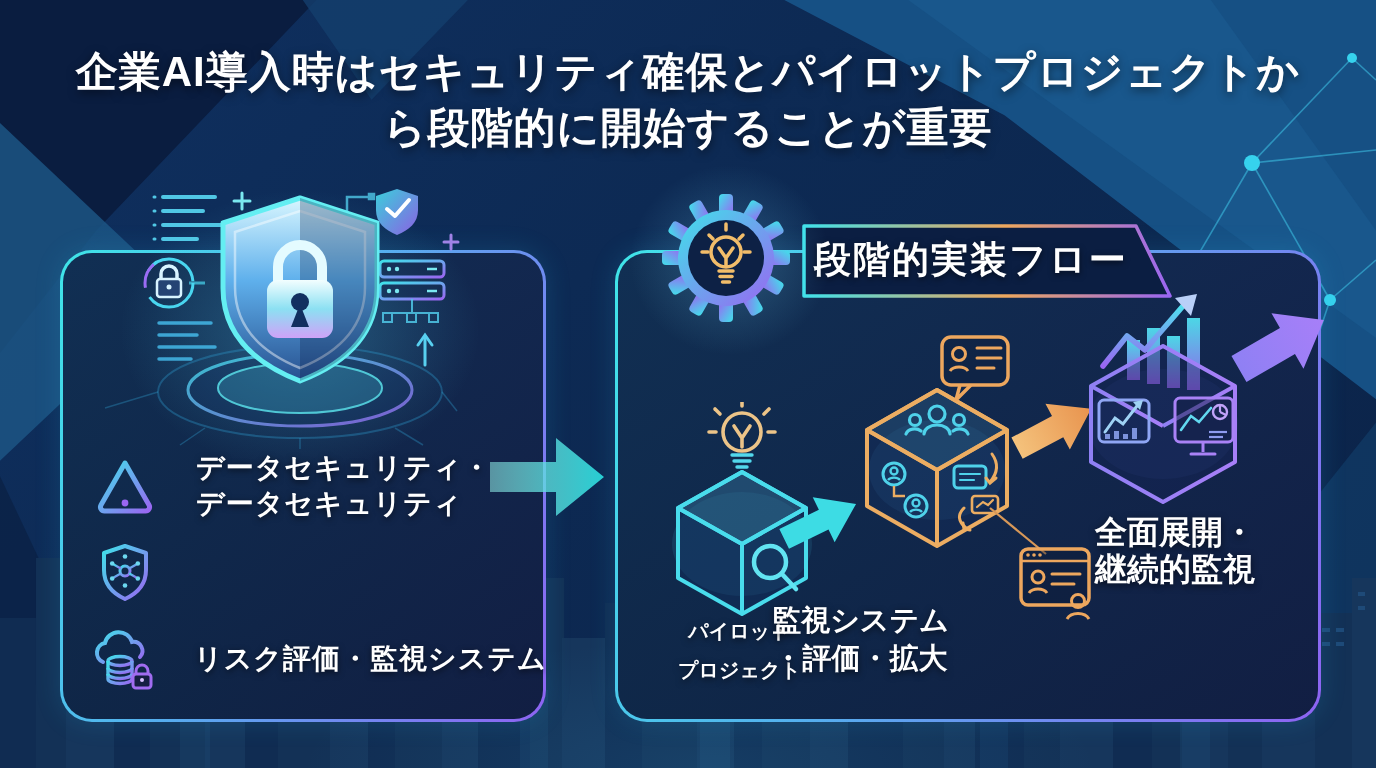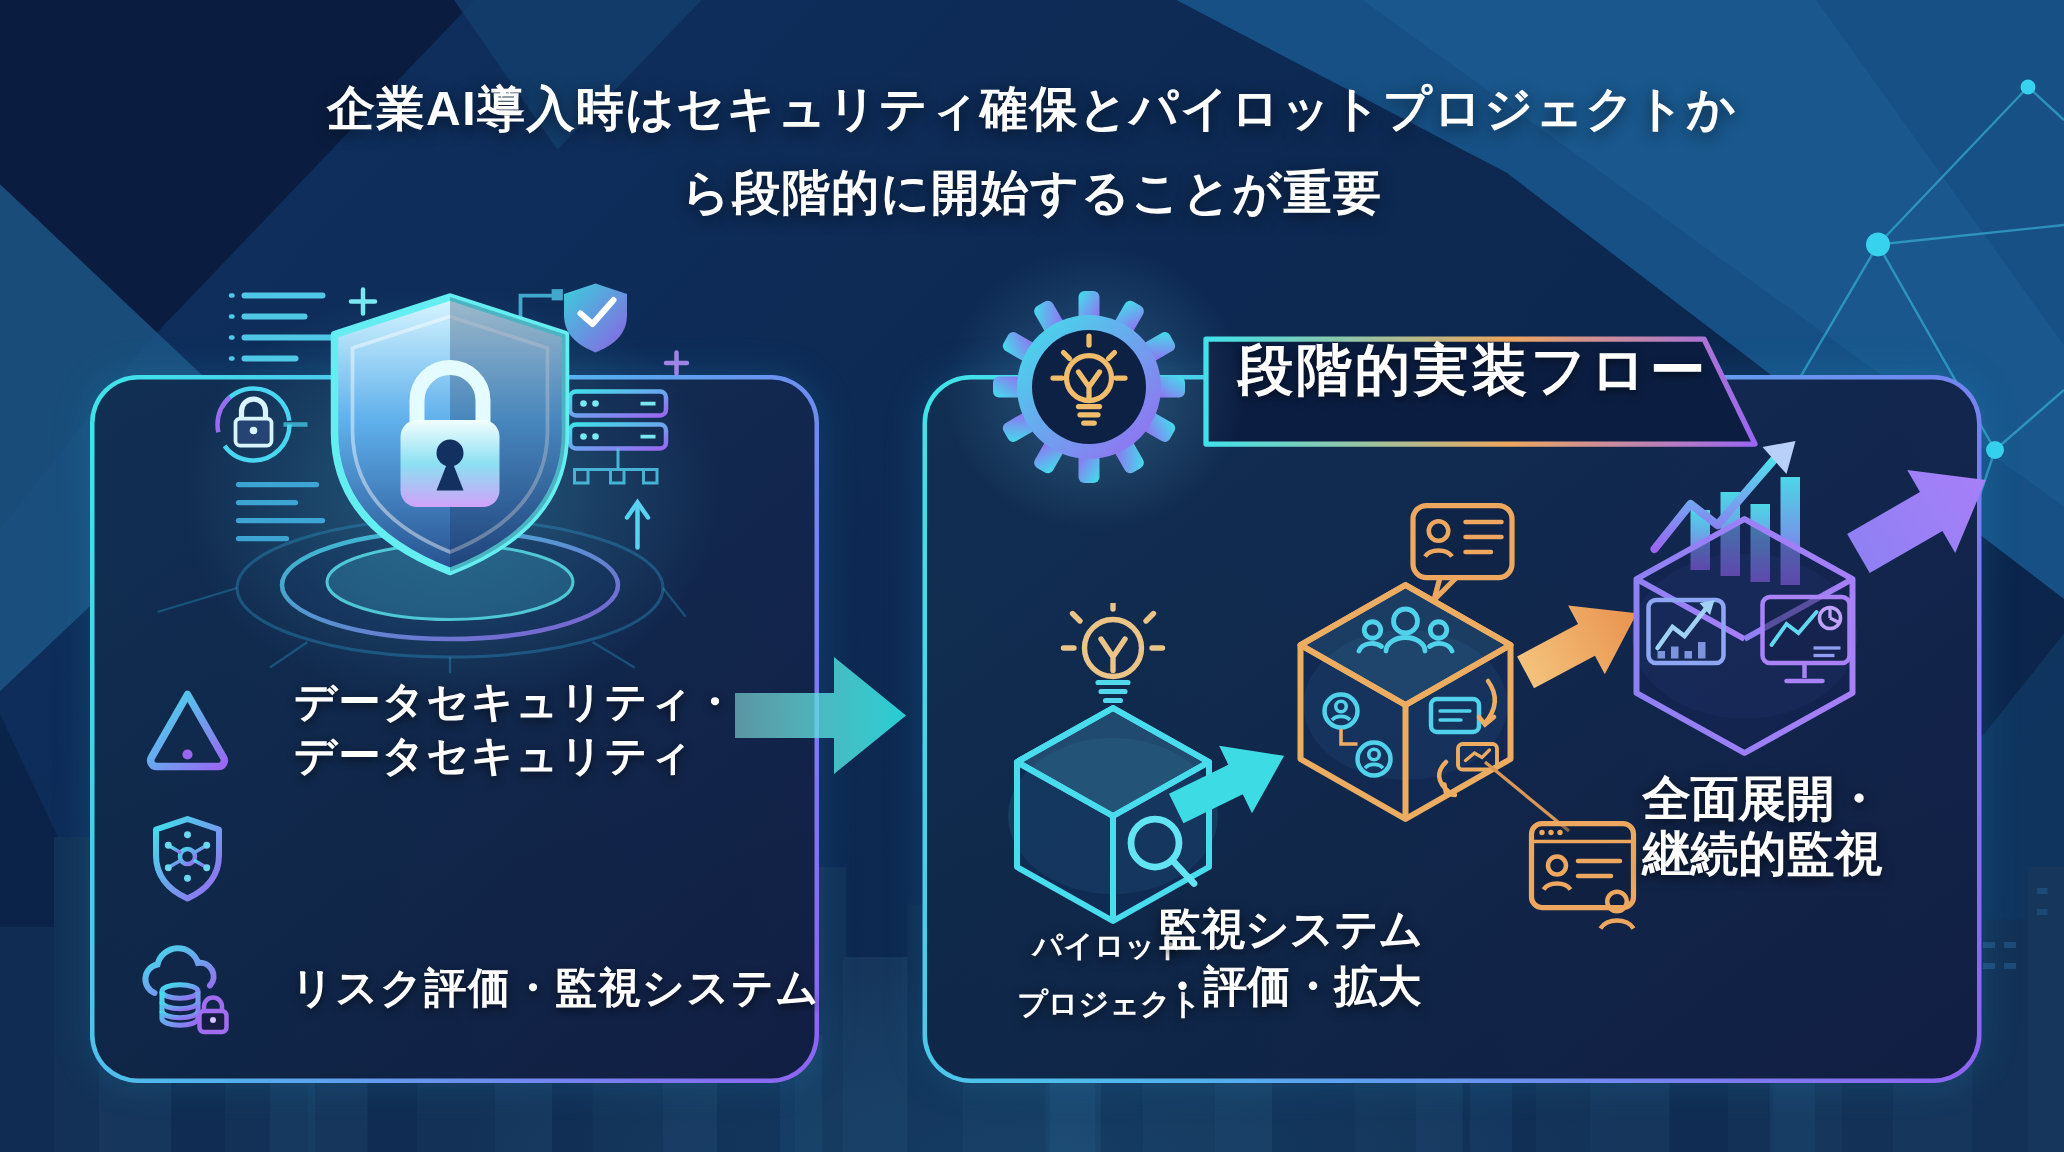--- a/index.html
+++ b/index.html
@@ -18,36 +18,36 @@
   .p-bl{background:#0a1e40;opacity:.6;clip-path:polygon(0 62%,10% 100%,0 100%);}
   .glow{position:absolute;border-radius:50%;pointer-events:none;}
   .glow-shield{left:120px;top:190px;width:360px;height:280px;
     background:radial-gradient(closest-side,rgba(90,220,255,.28),rgba(90,220,255,0));}
   .glow-bottom{left:300px;top:640px;width:800px;height:260px;
     background:radial-gradient(closest-side,rgba(60,180,230,.12),rgba(60,180,230,0));}
   .glow-gear{left:630px;top:165px;width:200px;height:190px;
     background:radial-gradient(closest-side,rgba(120,220,255,.25),rgba(120,220,255,0));}
   
   .title{left:0;top:44px;width:100%;text-align:center;color:#ffffff;font-weight:800;
-         font-size:32px;line-height:56px;letter-spacing:1px;
+         font-size:42px;line-height:56px;letter-spacing:1px;
          text-shadow:0 3px 10px rgba(0,0,0,.55);}
   
   .panel-frame{position:absolute;padding:3px;border-radius:32px;
     background:linear-gradient(115deg,#3fe5e8 0%,#55aeee 45%,#8e63f2 100%);
     box-shadow:0 0 26px rgba(40,180,220,.18);}
   .panel-body{width:100%;height:100%;border-radius:29px;
     background:linear-gradient(160deg,rgba(14,36,74,.94),rgba(10,26,56,.94));}
   
   .bullet{position:absolute;display:flex;align-items:center;gap:38px;}
   .bullet .ic{width:66px;display:flex;justify-content:center;flex:0 0 66px;}
   .btxt{color:#fff;font-weight:700;font-size:28px;line-height:36px;letter-spacing:1px;
         text-shadow:0 2px 6px rgba(0,0,0,.6);}
   
-  .banner-label{left:814px;top:215px;width:336px;height:64px;line-height:64px;
-     text-align:center;color:#fff;font-weight:800;font-size:37px;letter-spacing:2px;
+  .banner-label{left:814px;top:228px;width:336px;height:64px;line-height:64px;
+     text-align:left;color:#fff;font-weight:800;font-size:37px;letter-spacing:2px;
      text-shadow:0 2px 6px rgba(0,0,0,.6);}
   
   .step-label{position:absolute;text-align:center;color:#fff;font-weight:800;
      text-shadow:0 2px 7px rgba(0,0,0,.65);}
   .sl1{left:642px;top:612px;width:195px;font-size:20px;line-height:39px;}
   .sl2{left:758px;top:601px;width:205px;font-size:29px;line-height:38px;}
   .sl3{left:1075px;top:514px;width:200px;font-size:32px;line-height:37px;}
 </style>
 </head>
 <body>

